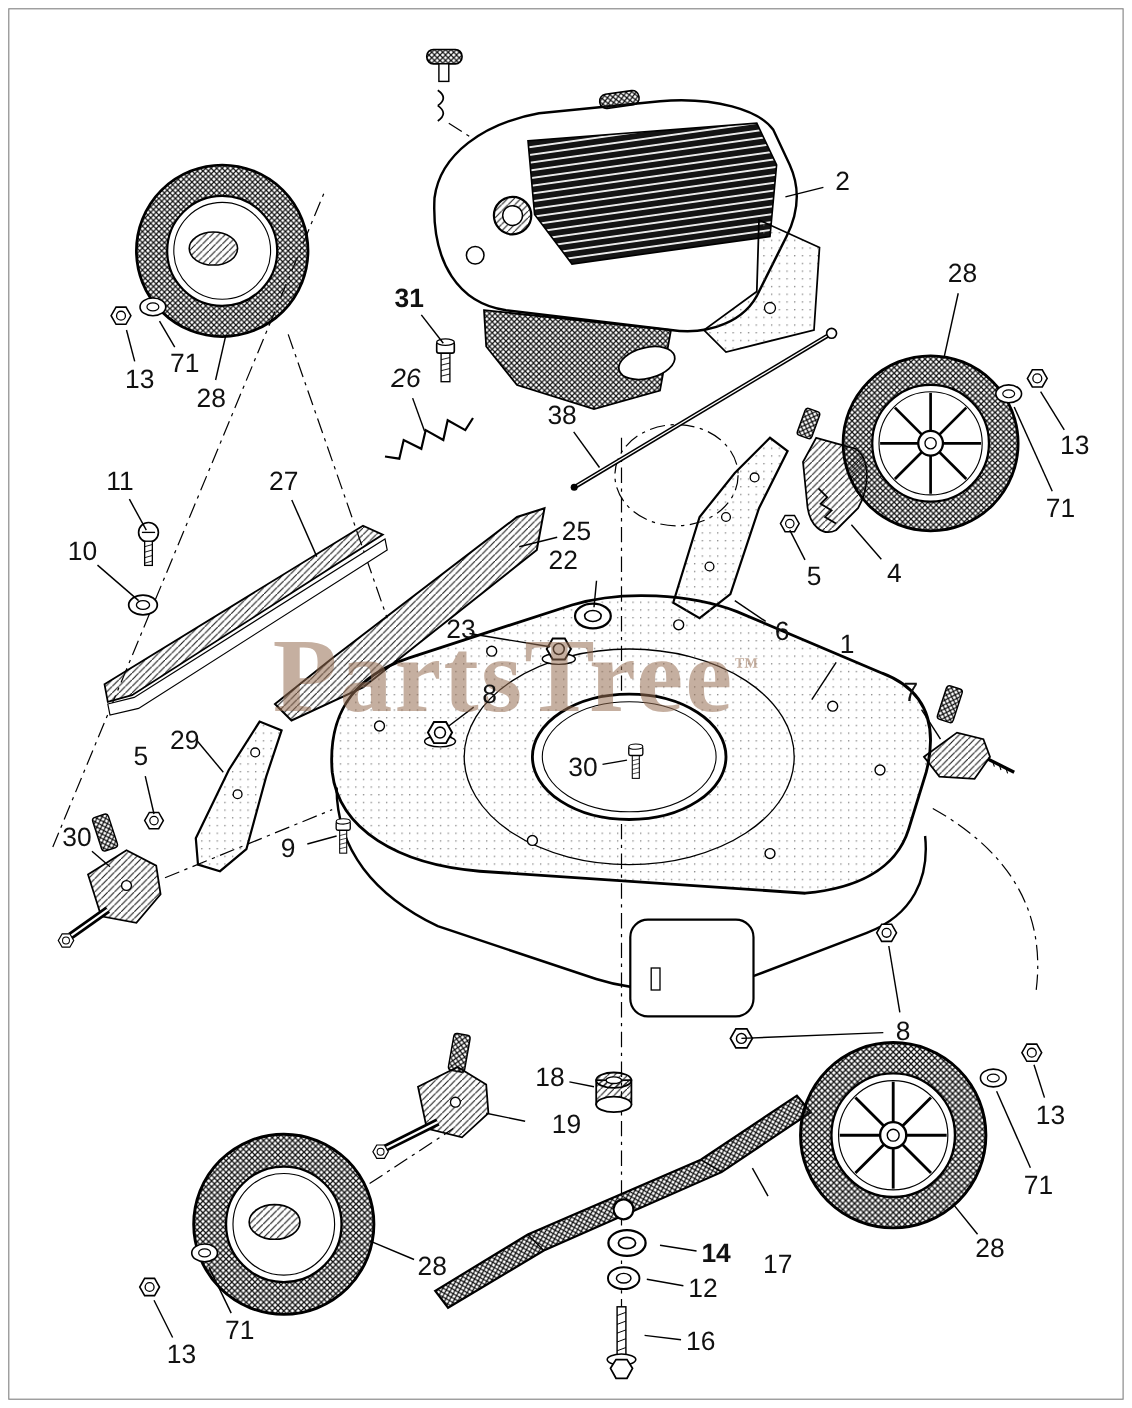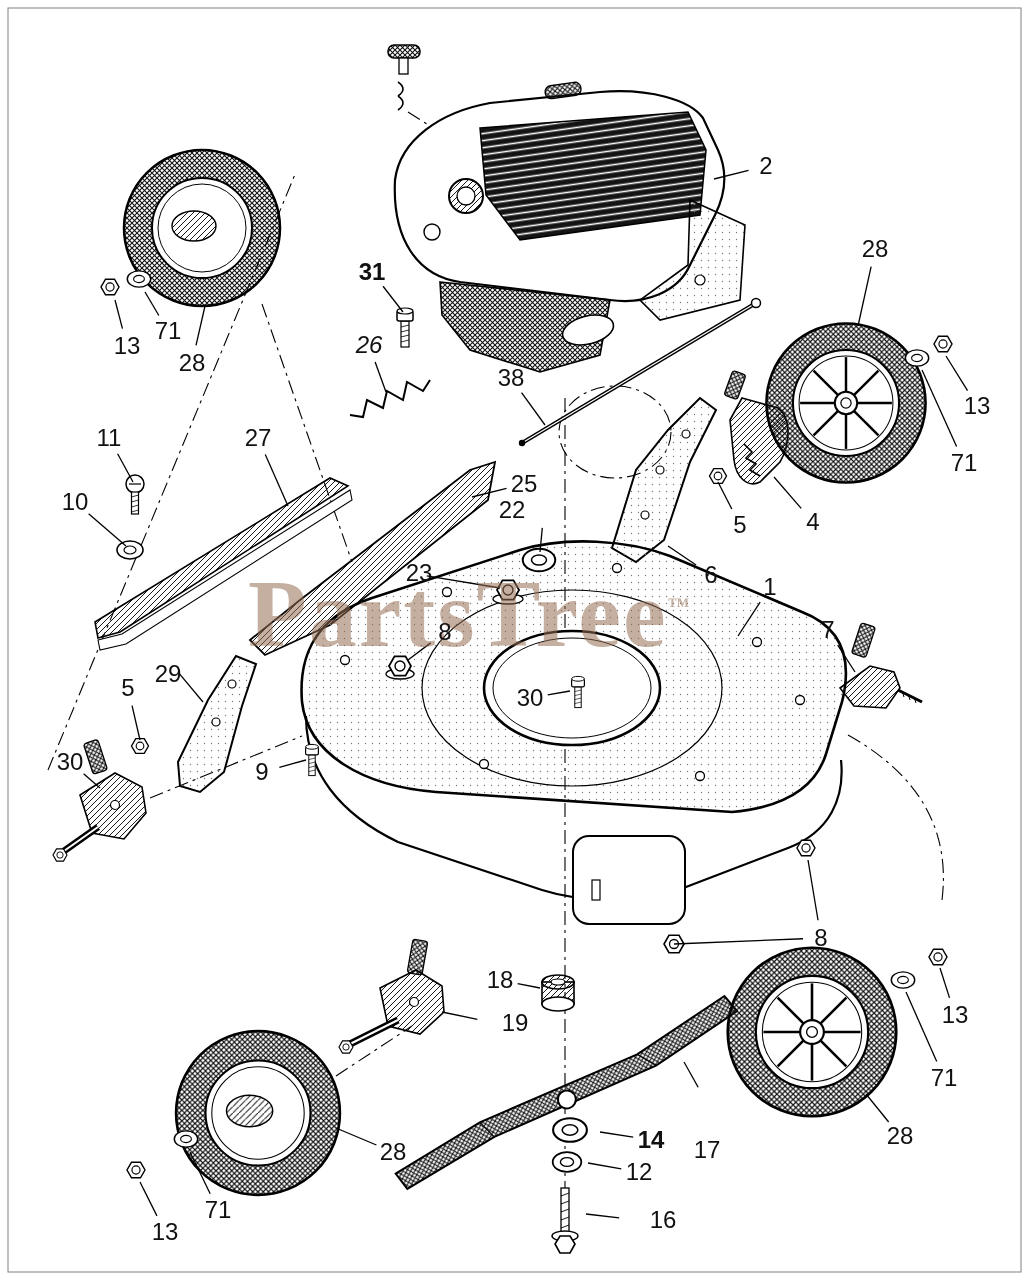--- a/index.html
+++ b/index.html
@@ -340,21 +340,21 @@
       <div class="callout" style="left: 128px; top: 688px;">5</div>
       <div class="callout" style="left: 530px; top: 698px;">30</div>
       <div class="callout" style="left: 262px; top: 772px;">9</div>
       <div class="callout" style="left: 70px; top: 762px;">30</div>
       <div class="callout" style="left: 821px; top: 938px;">8</div>
       <div class="callout" style="left: 500px; top: 980px;">18</div>
       <div class="callout" style="left: 495px; top: 1023px; margin-left: 20px;">19</div>
       <div class="callout" style="left: 707px; top: 1103px; margin-top: 47px;">17</div>
       <div class="callout" style="left: 651px; top: 1140px; font-weight: bold;">14</div>
       <div class="callout" style="left: 639px; top: 1172px;">12</div>
-      <div class="callout" style="left: 663px; top: 1220px;">16</div>
+      <div class="callout" style="left: 637px; top: 1220px;">16</div>
       <div class="callout" style="left: 393px; top: 1152px;">28</div>
       <div class="callout" style="left: 218px; top: 1210px;">71</div>
       <div class="callout" style="left: 165px; top: 1232px;">13</div>
       <div class="callout" style="left: 900px; top: 1136px;">28</div>
       <div class="callout" style="left: 944px; top: 1078px;">71</div>
       <div class="callout" style="left: 955px; top: 1015px;">13</div>
     </div>
 
 </div>
 

